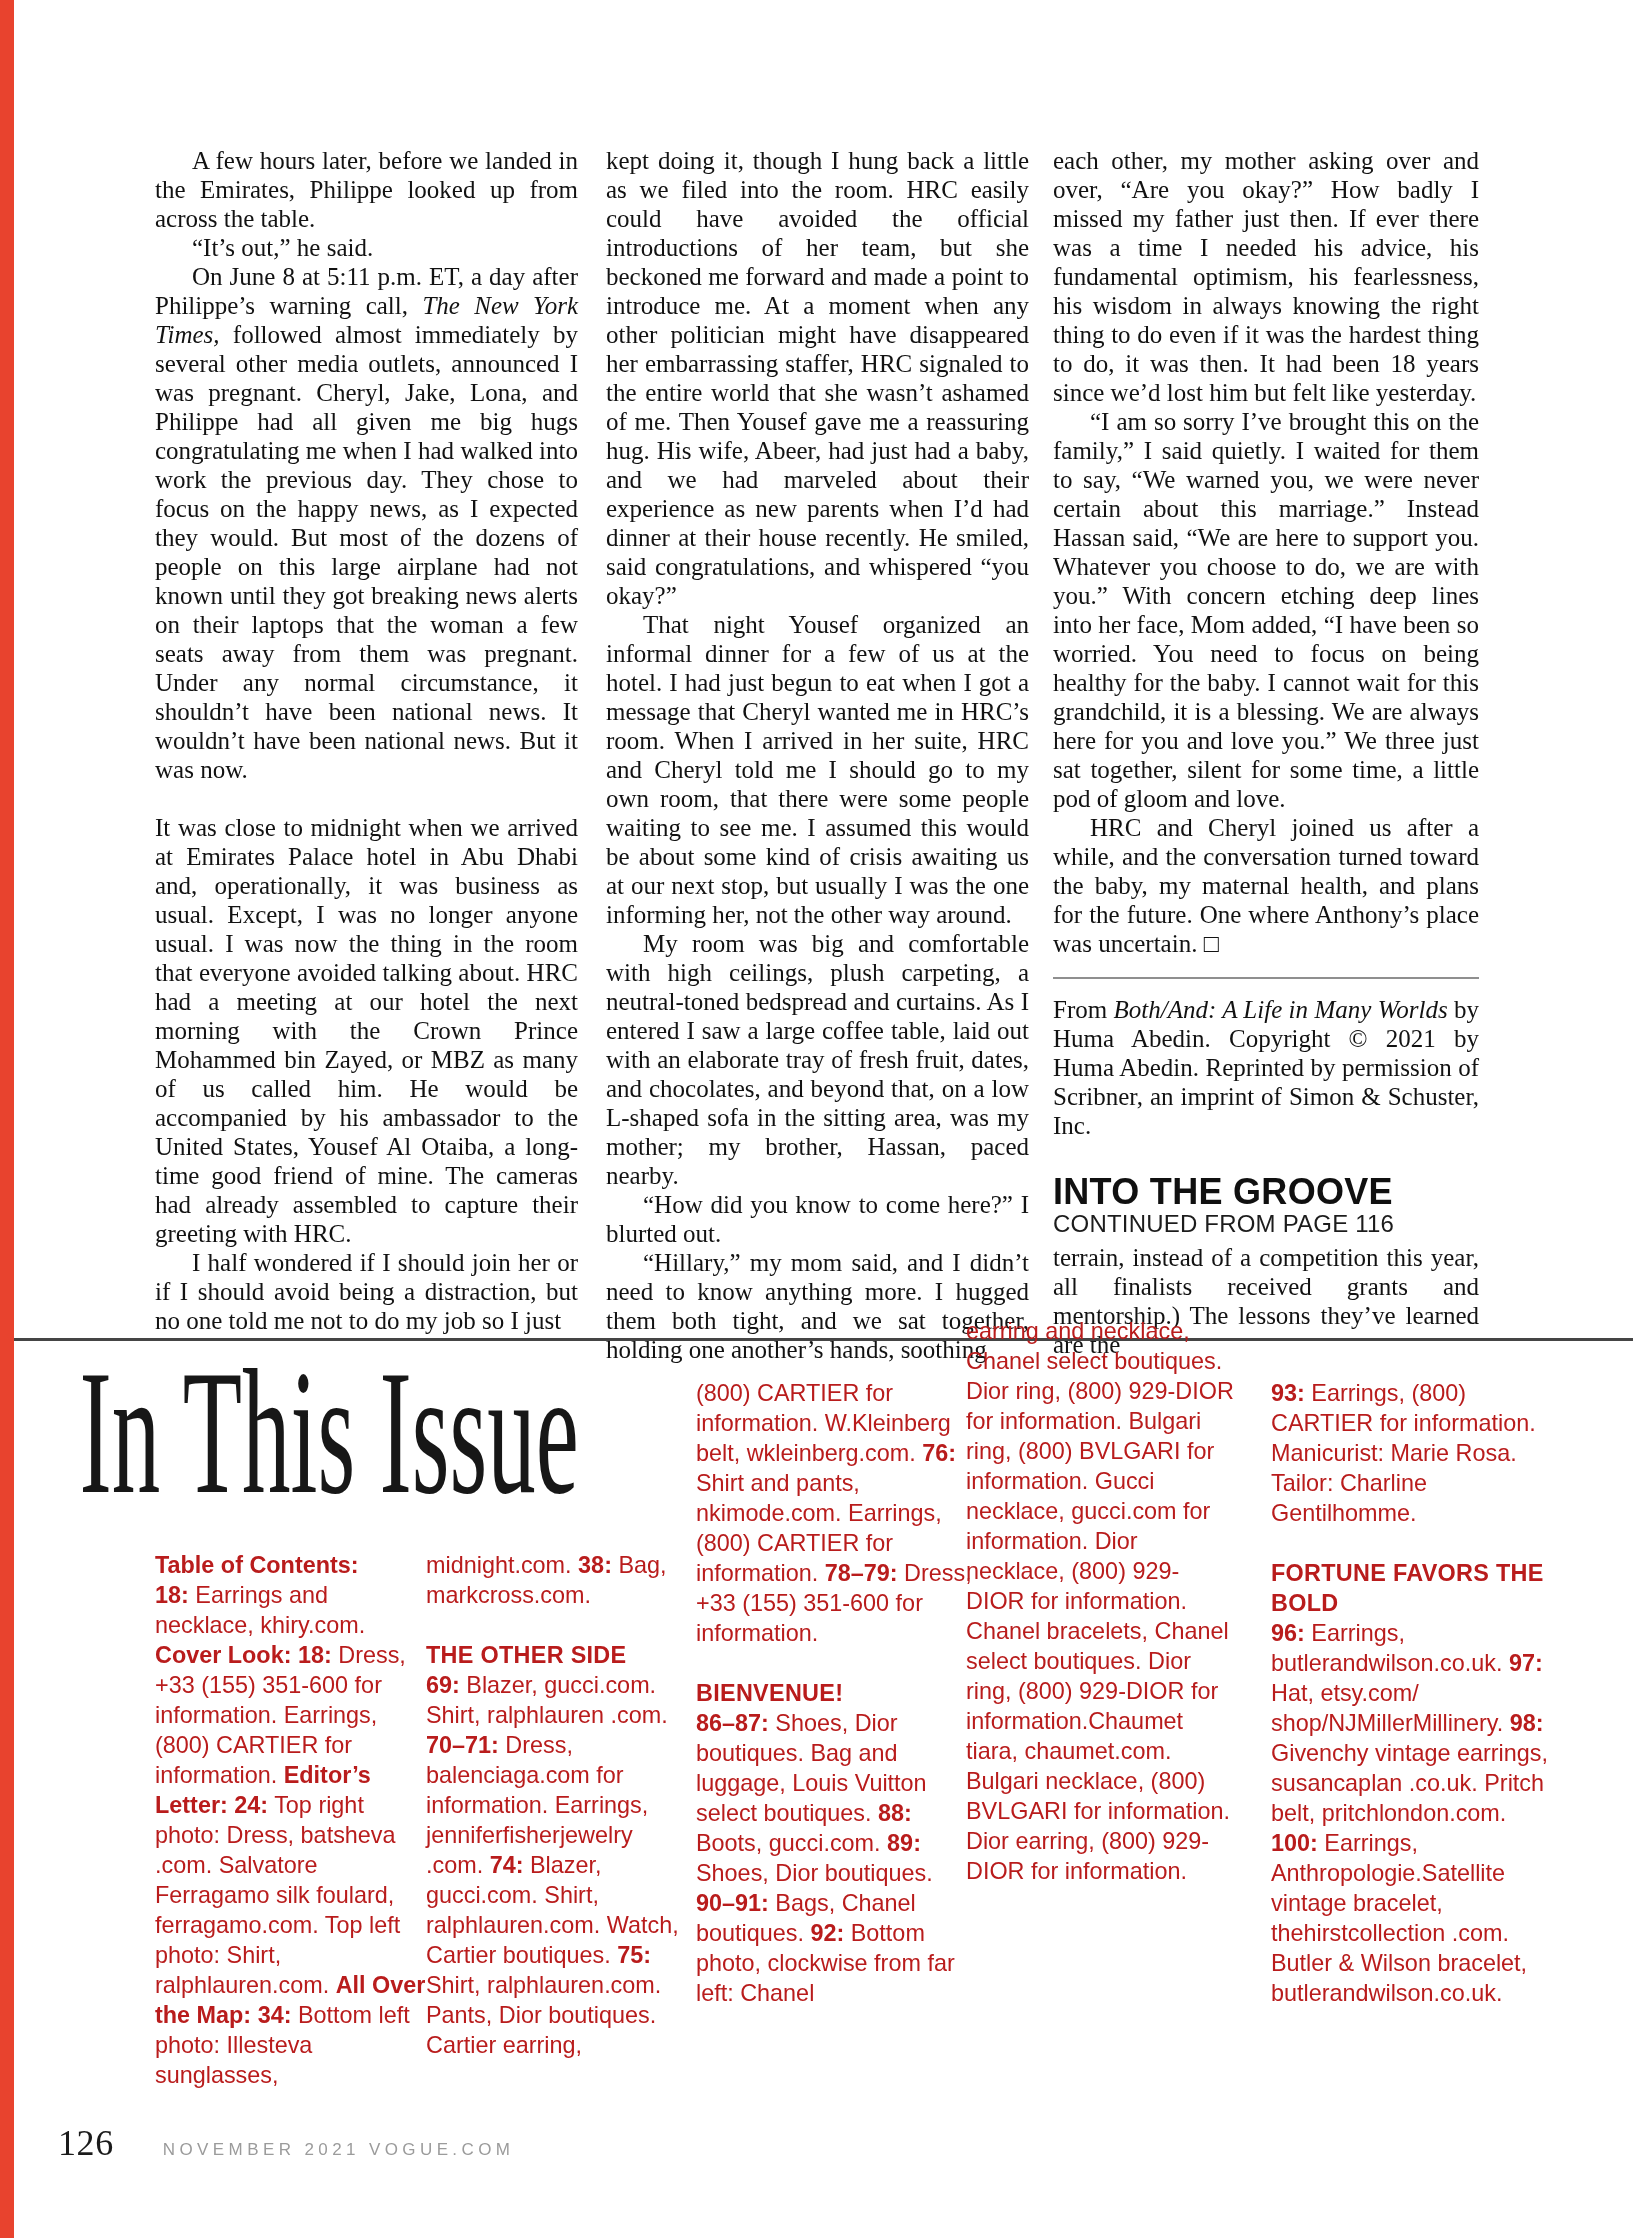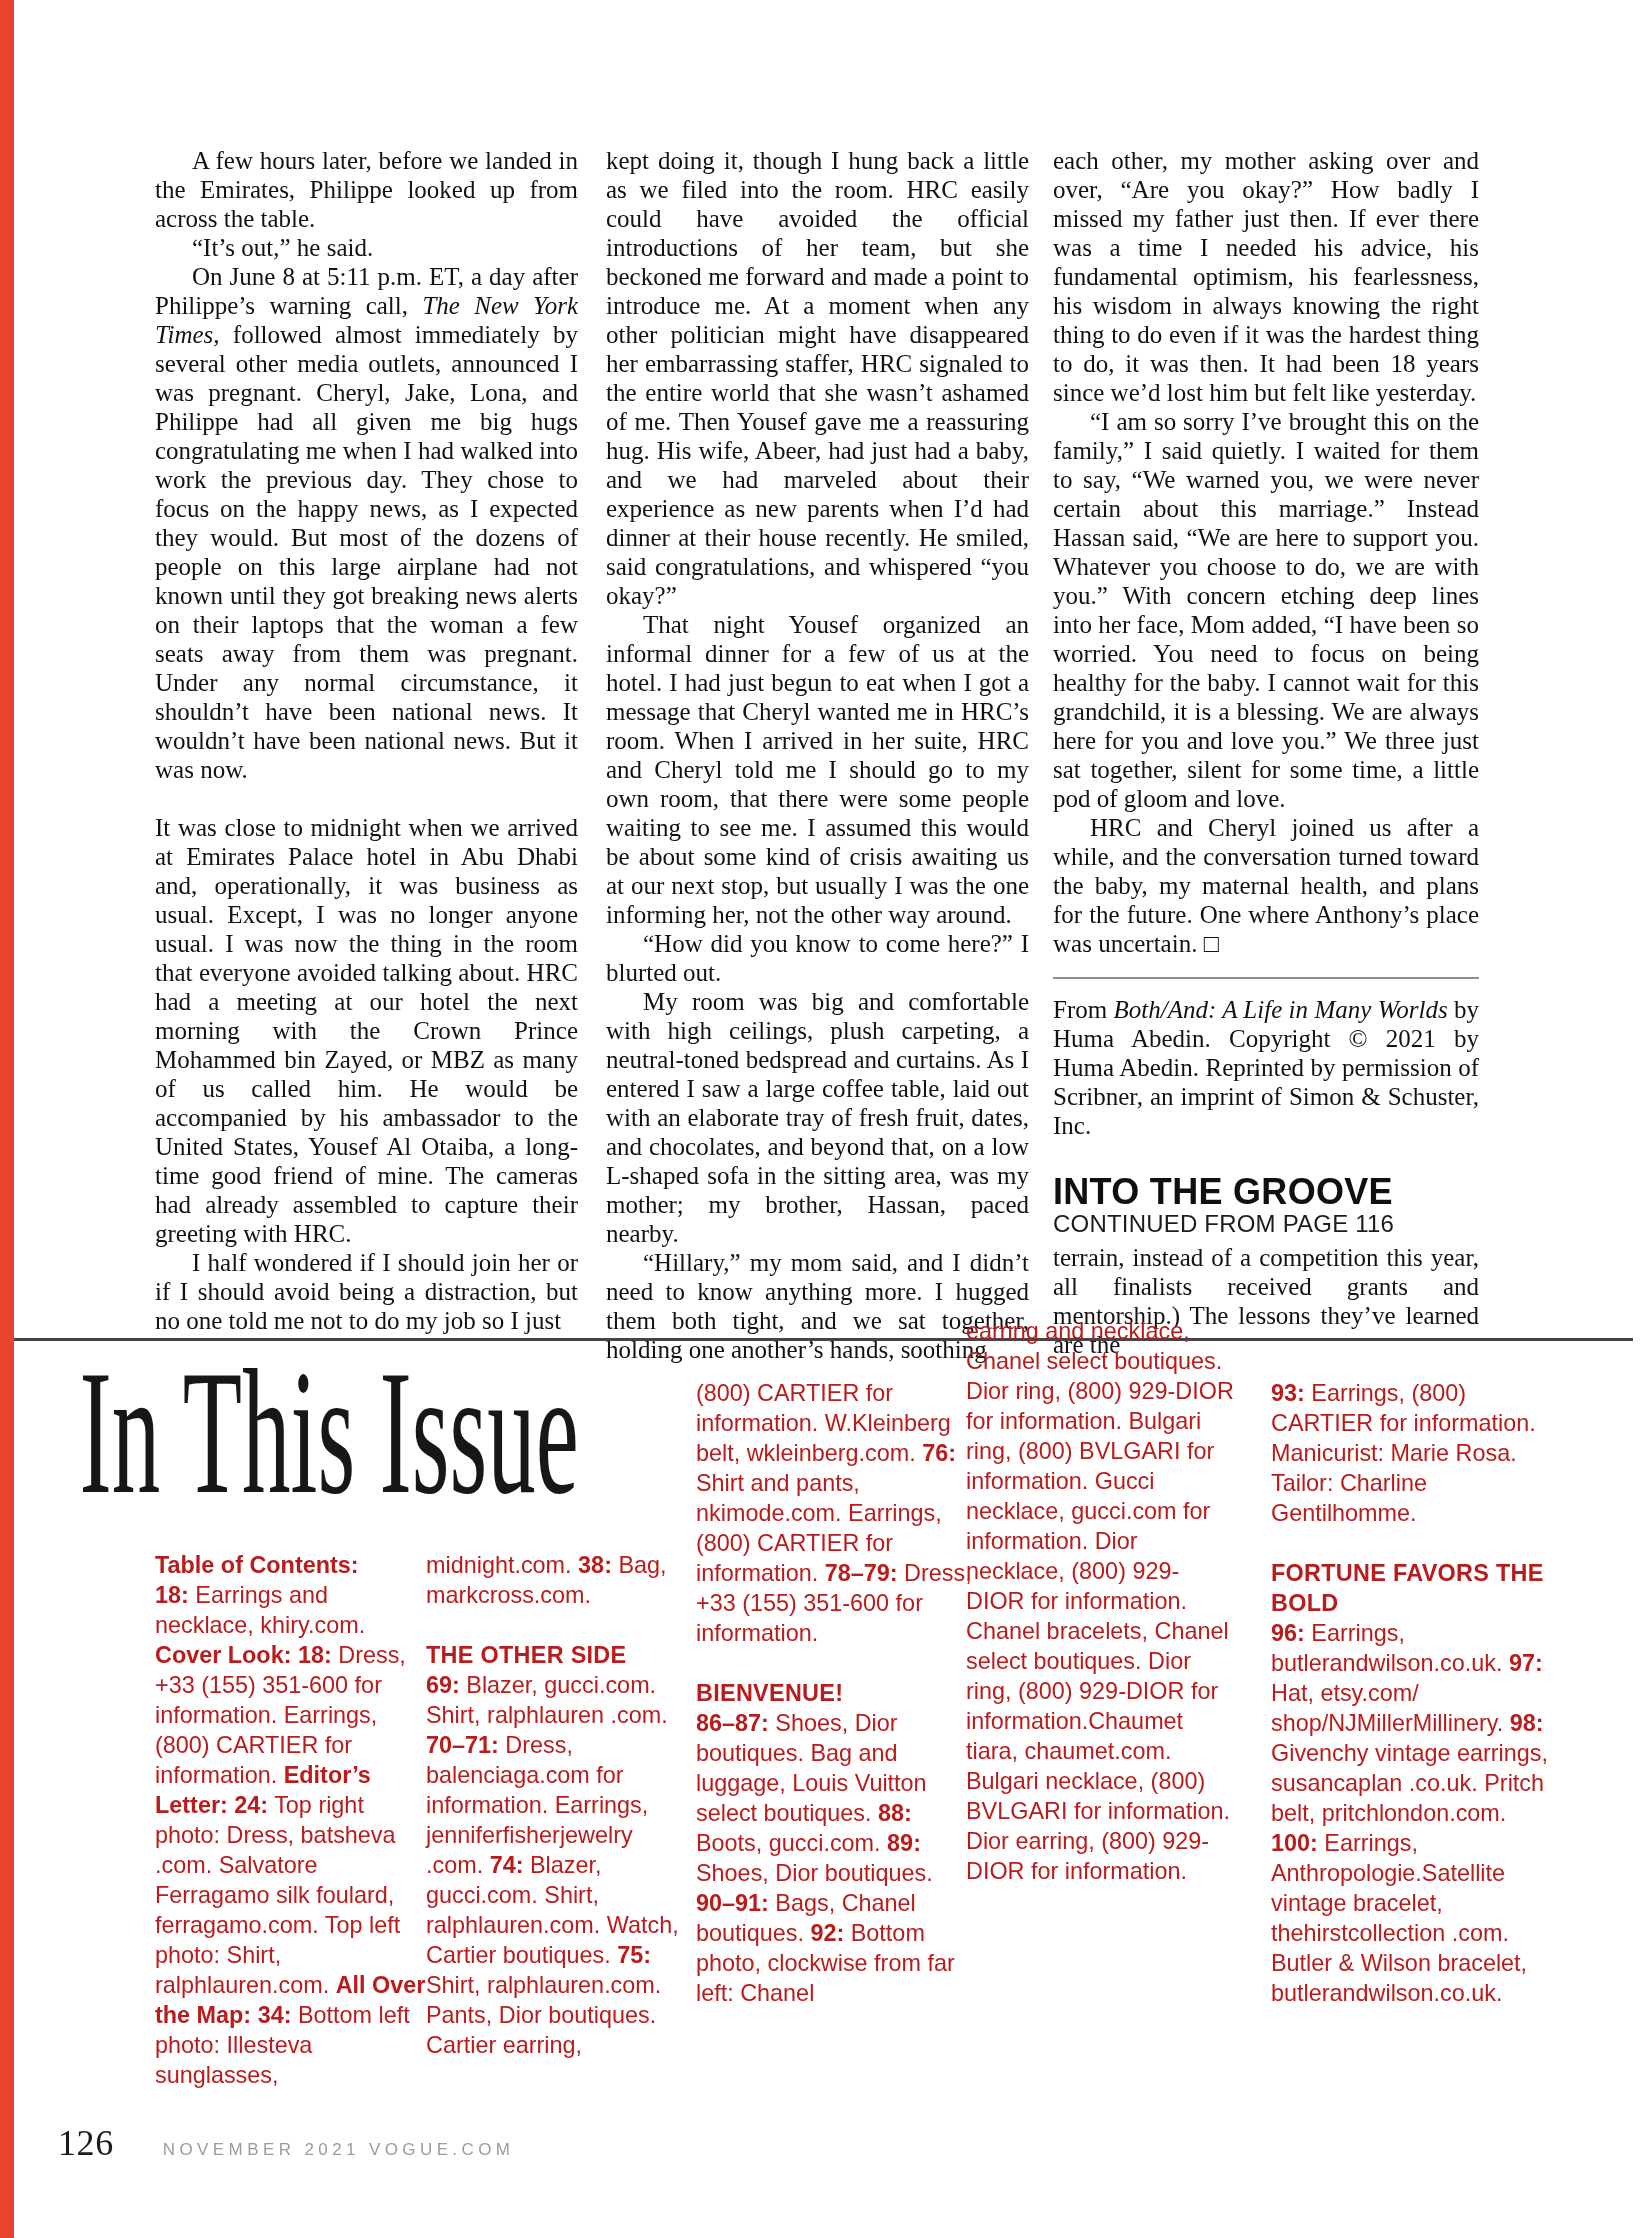--- a/index.html
+++ b/index.html
@@ -86,22 +86,22 @@
 <div class="serifcol" id="col1">
     <p class="ind"><span>A few hours later, before we landed in the Emirates, Philippe looked up from across the table.</span></p>
     <p class="ind"><span>“It’s out,” he said.</span></p>
     <p class="ind"><span>On June 8 at 5:11 p.m. ET, a day after Philippe’s warning call, </span><i>The New York Times,</i><span> followed almost immediately by several other media outlets, announced I was pregnant. Cheryl, Jake, Lona, and Philippe had all given me big hugs congratulating me when I had walked into work the previous day. They chose to focus on the happy news, as I expected they would. But most of the dozens of people on this large airplane had not known until they got breaking news alerts on their laptops that the woman a few seats away from them was pregnant. Under any normal circumstance, it shouldn’t have been national news. It wouldn’t have been national news. But it was now.</span></p>
     <p class="gap"><span>It was close to midnight when we arrived at Emirates Palace hotel in Abu Dhabi and, operationally, it was business as usual. Except, I was no longer anyone usual. I was now the thing in the room that everyone avoided talking about. HRC had a meeting at our hotel the next morning with the Crown Prince Mohammed bin Zayed, or MBZ as many of us called him. He would be accompanied by his ambassador to the United States, Yousef Al Otaiba, a long-time good friend of mine. The cameras had already assembled to capture their greeting with HRC.</span></p>
     <p class="ind"><span>I half wondered if I should join her or if I should avoid being a distraction, but no one told me not to do my job so I just</span></p>
   </div>
 <div class="serifcol" id="col2">
     <p><span>kept doing it, though I hung back a little as we filed into the room. HRC easily could have avoided the official introductions of her team, but she beckoned me forward and made a point to introduce me. At a moment when any other politician might have disappeared her embarrassing staffer, HRC signaled to the entire world that she wasn’t ashamed of me. Then Yousef gave me a reassuring hug. His wife, Abeer, had just had a baby, and we had marveled about their experience as new parents when I’d had dinner at their house recently. He smiled, said congratulations, and whispered “you okay?”</span></p>
     <p class="ind"><span>That night Yousef organized an informal dinner for a few of us at the hotel. I had just begun to eat when I got a message that Cheryl wanted me in HRC’s room. When I arrived in her suite, HRC and Cheryl told me I should go to my own room, that there were some people waiting to see me. I assumed this would be about some kind of crisis awaiting us at our next stop, but usually I was the one informing her, not the other way around.</span></p>
+    <p class="ind"><span>My room was big and comfortable with high ceilings, plush carpeting, a neutral-toned bedspread and curtains. As I entered I saw a large coffee table, laid out with an elaborate tray of fresh fruit, dates, and chocolates, and beyond that, on a low L-shaped sofa in the sitting area, was my mother; my brother, Hassan, paced nearby.</span></p>
     <p class="ind"><span>“How did you know to come here?” I blurted out.</span></p>
-    <p class="ind"><span>My room was big and comfortable with high ceilings, plush carpeting, a neutral-toned bedspread and curtains. As I entered I saw a large coffee table, laid out with an elaborate tray of fresh fruit, dates, and chocolates, and beyond that, on a low L-shaped sofa in the sitting area, was my mother; my brother, Hassan, paced nearby.</span></p>
     <p class="ind"><span>“Hillary,” my mom said, and I didn’t need to know anything more. I hugged them both tight, and we sat together, holding one another’s hands, soothing</span></p>
   </div>
 <div class="serifcol" id="col3">
   <div>
       <p><span>each other, my mother asking over and over, “Are you okay?” How badly I missed my father just then. If ever there was a time I needed his advice, his fundamental optimism, his fearlessness, his wisdom in always knowing the right thing to do even if it was the hardest thing to do, it was then. It had been 18 years since we’d lost him but felt like yesterday.</span></p>
       <p class="ind"><span>“I am so sorry I’ve brought this on the family,” I said quietly. I waited for them to say, “We warned you, we were never certain about this marriage.” Instead Hassan said, “We are here to support you. Whatever you choose to do, we are with you.” With concern etching deep lines into her face, Mom added, “I have been so worried. You need to focus on being healthy for the baby. I cannot wait for this grandchild, it is a blessing. We are always here for you and love you.” We three just sat together, silent for some time, a little pod of gloom and love.</span></p>
       <p class="ind"><span>HRC and Cheryl joined us after a while, and the conversation turned toward the baby, my maternal health, and plans for the future. One where Anthony’s place was uncertain. □</span></p>
     </div>
   <hr class="credit-rule">
   <div>

